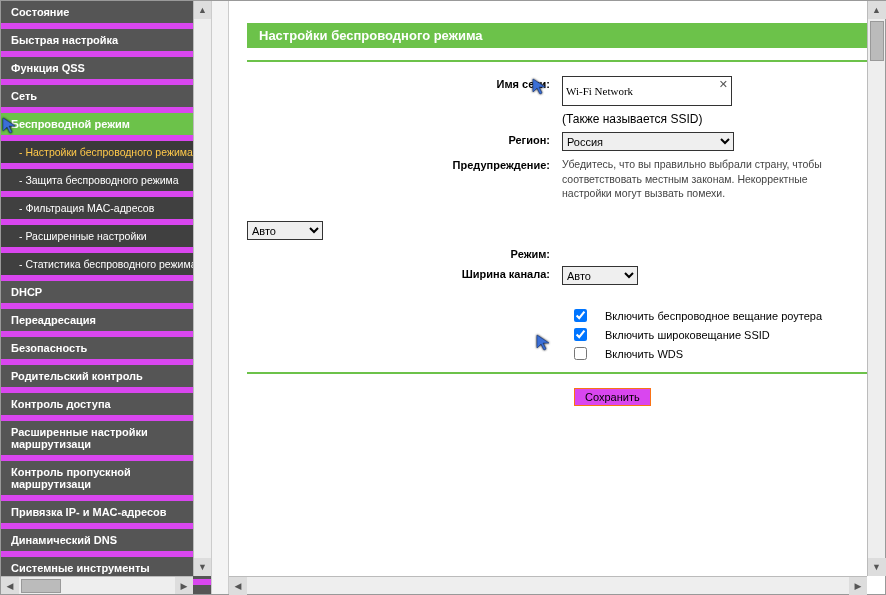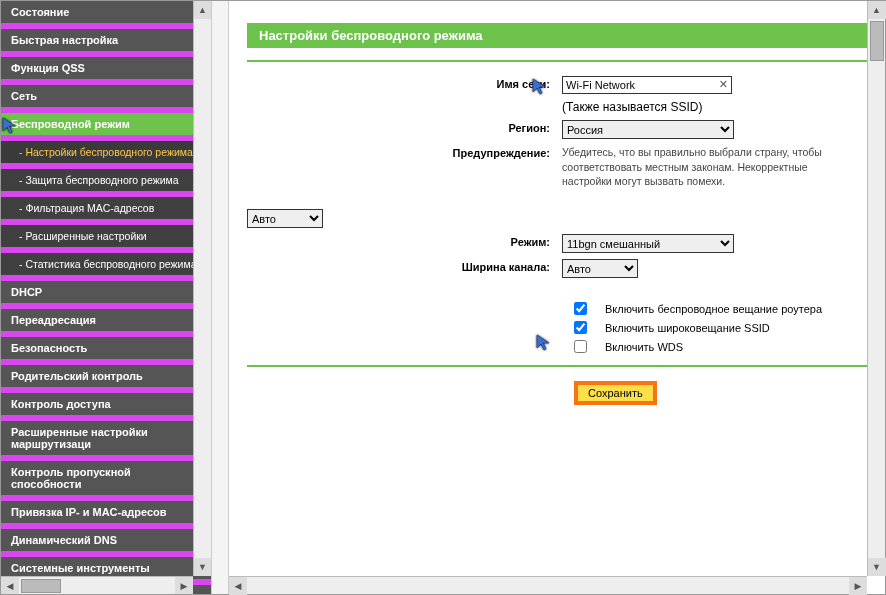--- a/index.html
+++ b/index.html
@@ -23,36 +23,36 @@
   .main { flex: 1; position: relative; display:flex; flex-direction:column;}
   .main-inner { flex:1; padding: 22px 18px 0 18px; overflow:hidden; }
   .title-bar { background: #6cc24a; color: #fff; font-weight: bold; padding: 5px 12px; font-size: 13px; }
   .hr-green { border: none; border-top: 2px solid #6cc24a; margin: 12px 0 14px 0; }
 
   .form-row { display: flex; align-items: flex-start; margin-bottom: 6px; }
   .form-label { width: 315px; text-align: right; padding-right: 12px; font-weight: bold; color: #000; padding-top: 2px;}
   .form-control { flex: 1; display: flex; align-items: center; gap: 6px; flex-wrap: wrap;}
   .note { color: #444; font-size: 10.5px; line-height: 1.4; max-width: 280px;}
   
-  input.text { border: 1px solid #333; padding: 1px 20px 1px 3px; font-size: 11px; width: 170px; height:18px;}
+  input.text { border: 1px solid #333; padding: 1px 20px 1px 3px; font-size: 11px; width: 170px; height:30px;font-family:Liberation Serif, serif;}
   .input-wrap { position: relative; display:inline-block;}
   .clear-x { position:absolute; right:4px; top:2px; font-size:11px; color:#555; cursor:pointer;}
   .aftertext { font-size: 12px; color: #000; }
   select { border: 1px solid #333; font-size: 11px; height:19px; background:#efefef;}
   select.region { width: 172px; }
   select.channel { width: 76px; }
   select.mode { width: 172px; }
   select.chwidth { width: 76px; }
 
   .checkbox-row { display:flex; align-items:center; gap:18px; margin-bottom:6px; }
   .checkbox-row input { margin:0;}
   .checkbox-col { margin-left: 327px; }
 
   .save-row { text-align:left; margin-left: 327px; margin-top:6px;}
-  .btn-save { background: #fde047; border: 4px solid #f97316; padding: 2px 10px; font-size: 11px; cursor:pointer;}
+  .btn-save { background: #d946ef; border: 1px solid #f97316; padding: 2px 10px; font-size: 11px; cursor:pointer;}
 
   .main-vsb { position:absolute; right:0; top:0; bottom:18px; width:18px; background:#eee; border-left:1px solid #bbb; display:flex; flex-direction:column; align-items:center; justify-content:space-between;}
   .main-vsb .arr { width:18px; height:18px; background:#ddd; display:flex; align-items:center; justify-content:center; font-size:9px; color:#555;}
   .main-vsb .thumb { width:14px; height:40px; background:#bbb; border:1px solid #999; margin-top:2px;}
   .main-hsb { position:absolute; left:0; right:18px; bottom:0; height:18px; background:#eee; border-top:1px solid #bbb; display:flex; align-items:center; justify-content:space-between;}
   .main-hsb .arr { width:18px; height:18px; background:#ddd; display:flex; align-items:center; justify-content:center; font-size:9px; color:#555;}
 
   .cursor { position:absolute; pointer-events:none; z-index:100;}
   .cursor svg { filter: drop-shadow(0 0 1px #000);}
 </style>
@@ -71,21 +71,21 @@
         <div class="nav-item sub">- Защита беспроводного режима</div>
         <div class="nav-item sub">- Фильтрация MAC-адресов</div>
         <div class="nav-item sub">- Расширенные настройки</div>
         <div class="nav-item sub">- Статистика беспроводного режима</div>
         <div class="nav-item">DHCP</div>
         <div class="nav-item">Переадресация</div>
         <div class="nav-item">Безопасность</div>
         <div class="nav-item">Родительский контроль</div>
         <div class="nav-item">Контроль доступа</div>
         <div class="nav-item">Расширенные настройки маршрутизаци</div>
-        <div class="nav-item">Контроль пропускной способности</div>
+        <div class="nav-item">Контроль пропускной маршрутизаци</div>
         <div class="nav-item">Привязка IP- и MAC-адресов</div>
         <div class="nav-item">Динамический DNS</div>
         <div class="nav-item">Системные инструменты</div>
       </div>
     <div class="sidebar-vsb">
       <div class="arr">▲</div>
       <div class="arr">▼</div>
     </div>
     <div class="sidebar-hsb">
       <div style="display:flex;align-items:center;">
@@ -140,25 +140,20 @@
       <div class="form-row">
         <div class="form-control">
           <select class="channel">
             <option>Авто</option>
           </select>
         </div>
       </div>
 
       <div class="form-row">
         <div class="form-label">Режим:</div>
-        <div class="form-control">
-          <select class="mode">
-            <option>11bgn смешанный</option>
-          </select>
-        </div>
       </div>
 
       <div class="form-row">
         <div class="form-label">Ширина канала:</div>
         <div class="form-control">
           <select class="chwidth">
             <option>Авто</option>
           </select>
         </div>
       </div>

